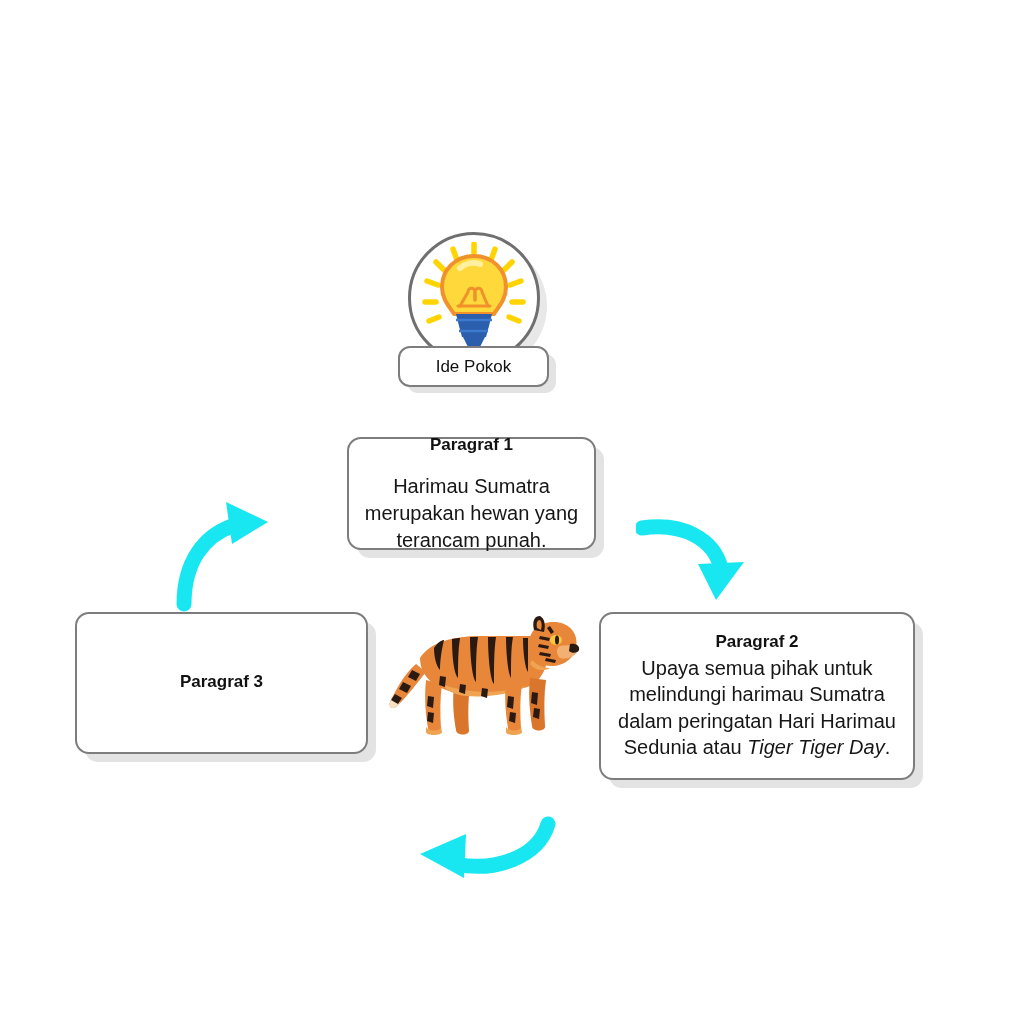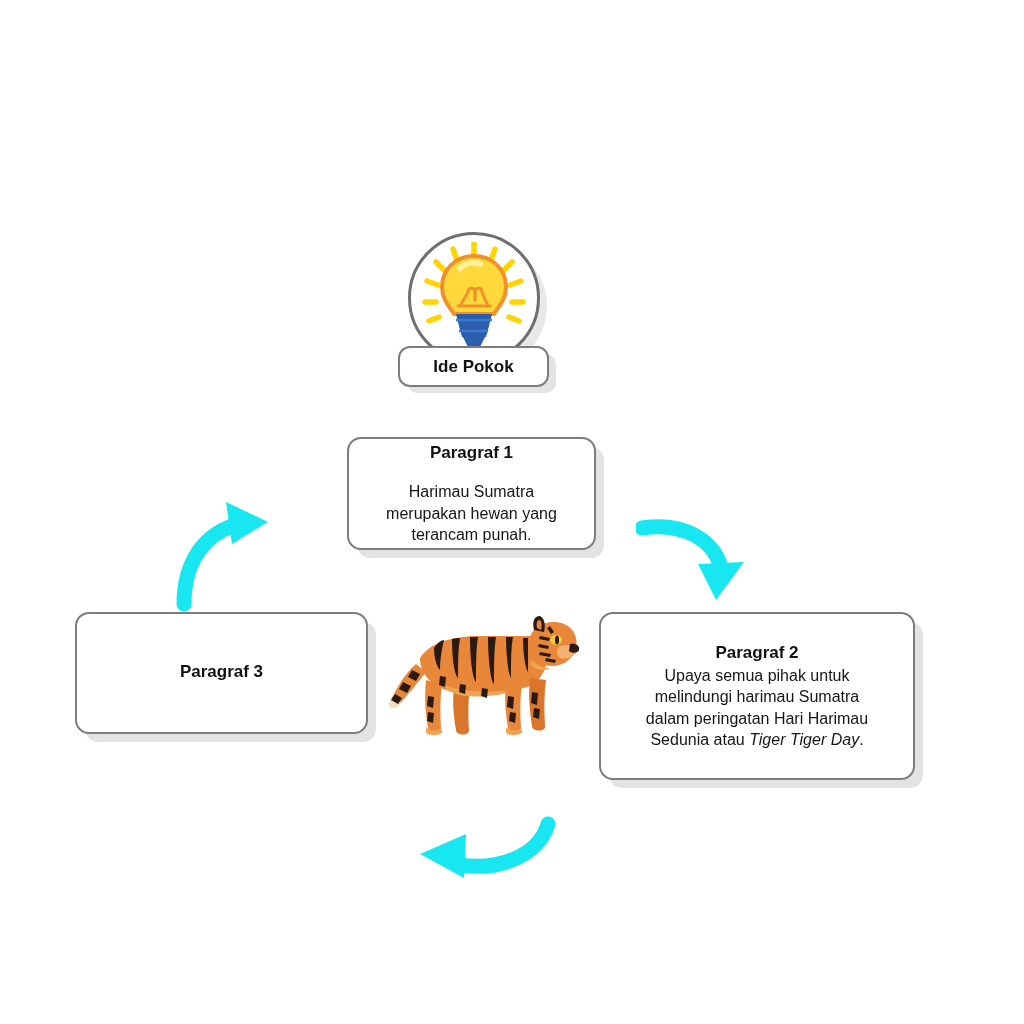--- a/index.html
+++ b/index.html
@@ -37,31 +37,31 @@
     padding: 8px 12px;
   }
   .card .title {
     font-size: 17px;
     font-weight: bold;
     line-height: 1.32;
     color: #111111;
     margin-bottom: 1px;
   }
   .card .body {
-    font-size: 16px;
+    font-size: 20px;
     line-height: 1.33;
     color: #161616;
     white-space: pre-line;
   }
   .card .body i { font-style: italic; }
 
   
   #box-p1 { left: 347px; top: 437px;  width: 249px; height: 113px; gap: 16px; }
   #box-p2 { left: 599px; top: 612px;  width: 316px; height: 168px; }
-  #box-p3 { left: 75px;  top: 612px;  width: 293px; height: 122px; }
+  #box-p3 { left: 75px;  top: 612px;  width: 293px; height: 142px; }
 
   
   #idea {
     position: absolute;
     left: 398px;
     top: 232px;
     width: 180px;
     height: 165px;
   }
   #idea-circle {
@@ -91,21 +91,21 @@
     height: 41px;
     box-sizing: border-box;
     background: #ffffff;
     border: 2px solid #7d7d7d;
     border-radius: 12px;
     box-shadow: 8px 7px 0 -1px #e3e3e3;
     display: flex;
     align-items: center;
     justify-content: center;
     font-size: 17px;
-    font-weight: bold;
+    font-weight: normal;
     color: #111111;
   }
 
   
   .arrow {
     position: absolute;
   }
   #arrow-right { left: 636px; top: 496px; width: 120px; height: 112px; }
   #arrow-bottom { left: 398px; top: 806px; width: 160px; height: 90px; }
   #arrow-left { left: 170px; top: 496px; width: 120px; height: 116px; }

